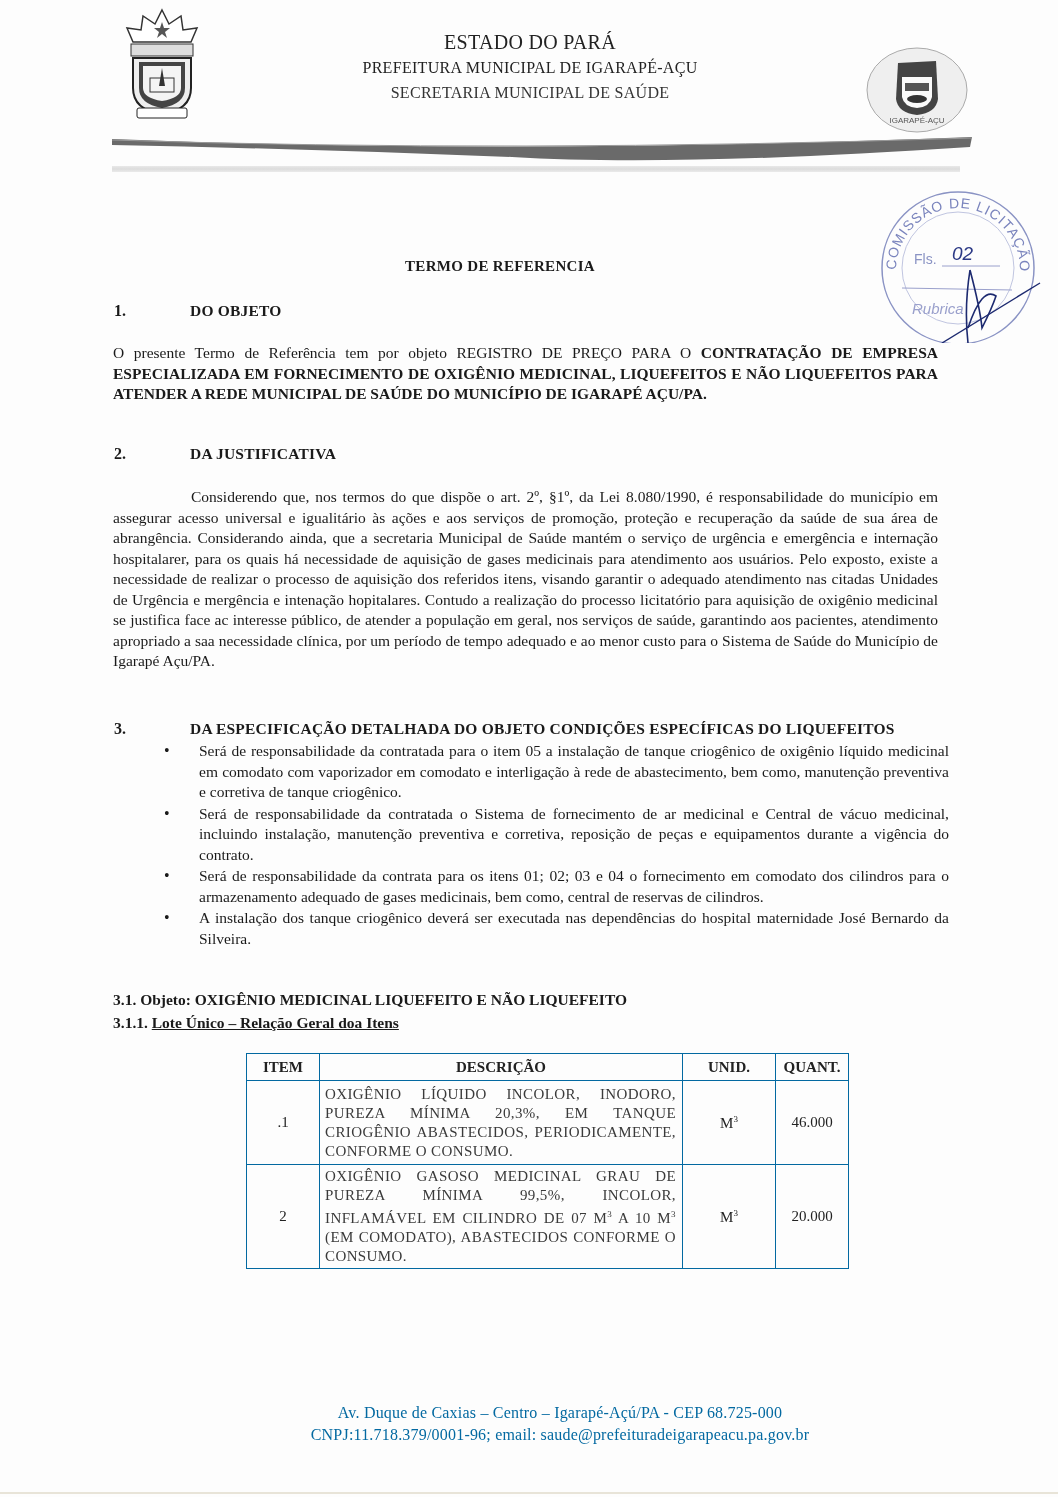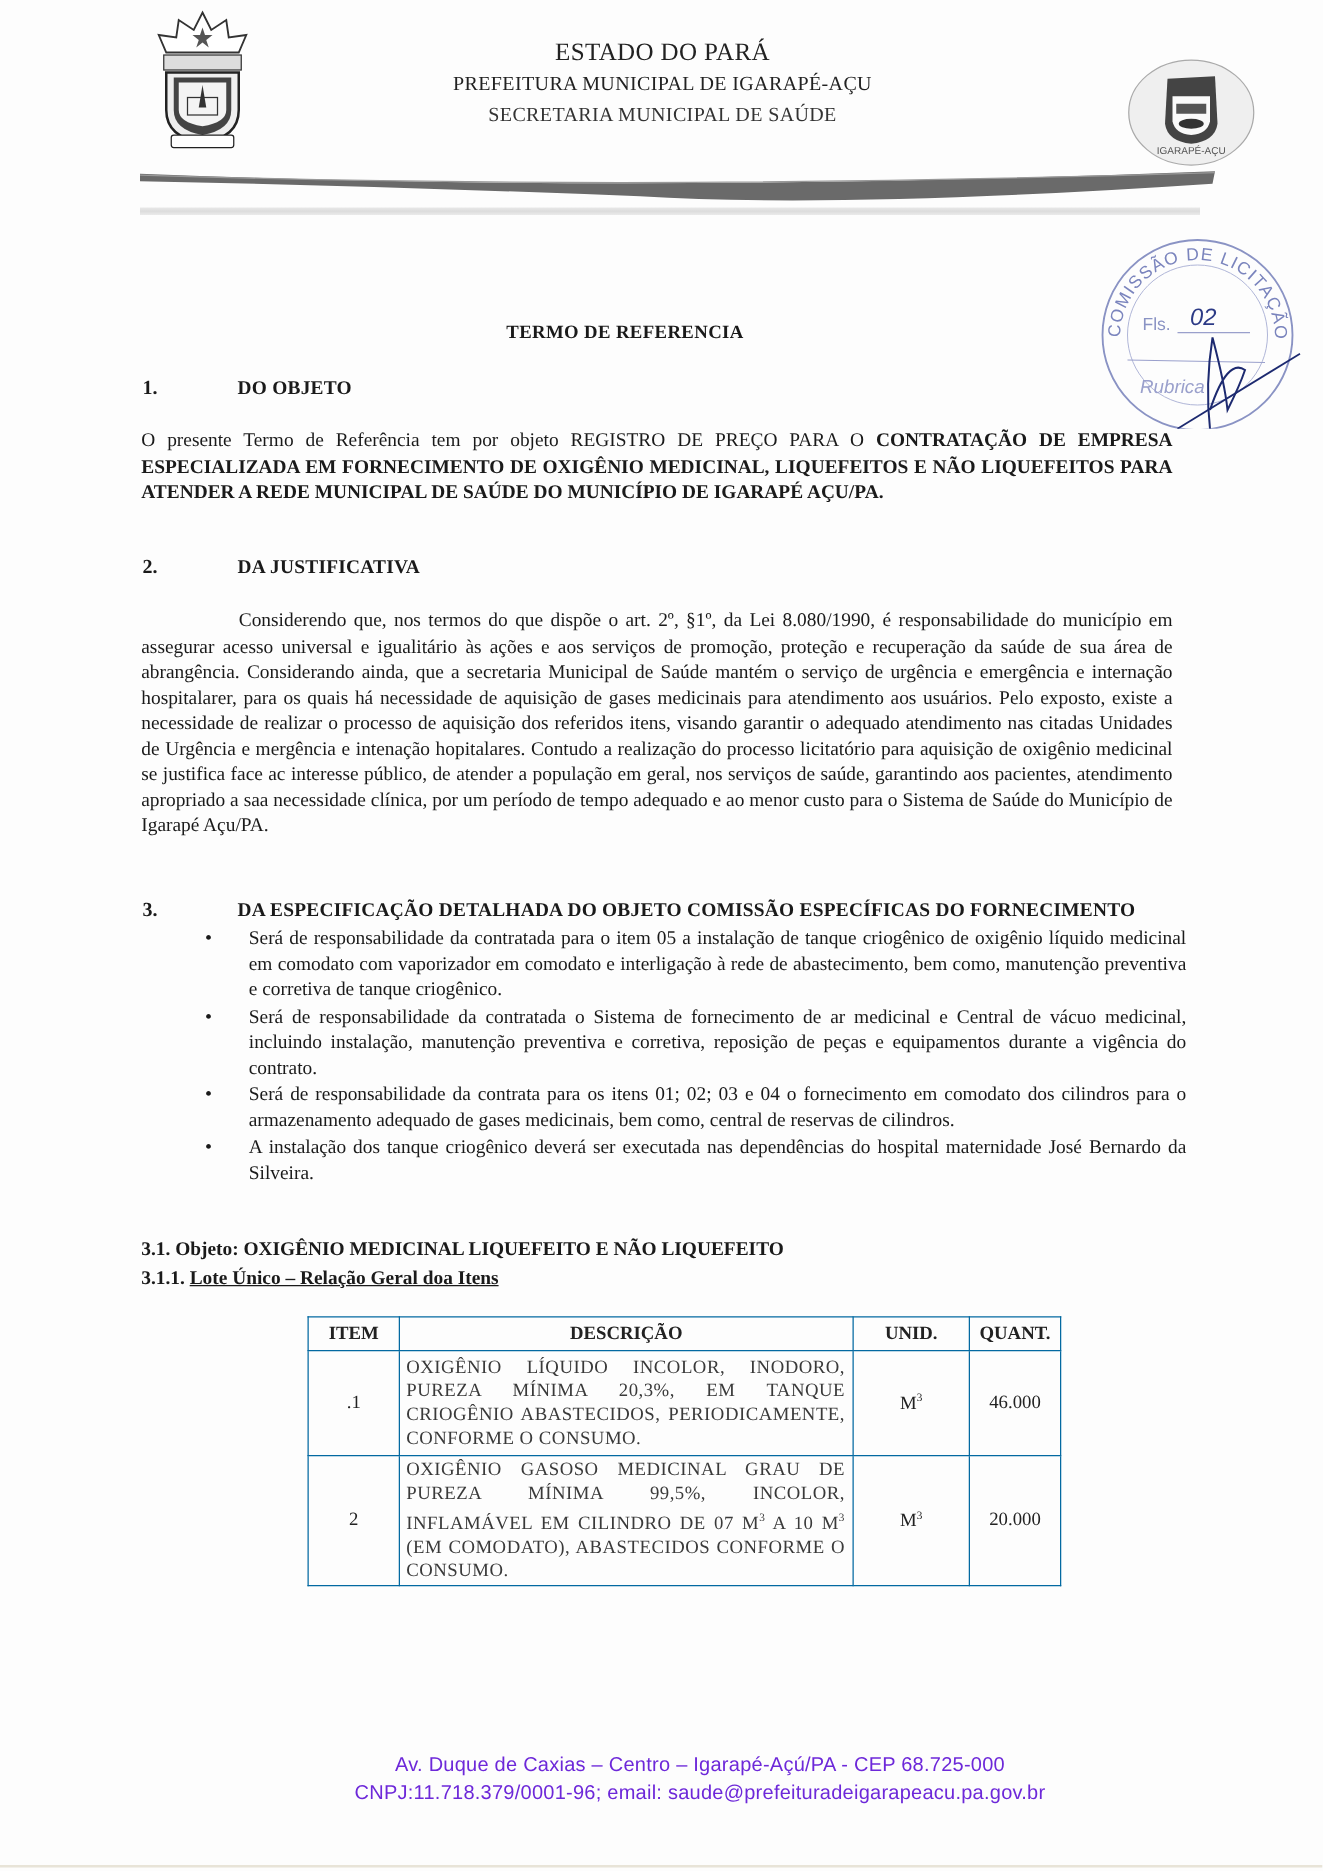--- a/index.html
+++ b/index.html
@@ -3,21 +3,21 @@
 <meta charset="utf-8">
 <style>
   html, body { margin:0; padding:0; }
   body {
     width:1058px; height:1497px; background:#fdfdfd; position:relative; overflow:hidden;
     font-family:"Liberation Serif", serif; color:#1a1a1a;
   }
   .abs { position:absolute; }
   
   .crest-left { left:123px; top:8px; width:78px; height:112px; }
-  .crest-right { left:900px; top:47px; width:106px; height:87px; }
+  .crest-right { left:864px; top:47px; width:106px; height:87px; }
   .header-text { left:260px; top:30px; width:540px; text-align:center; font-family:"Liberation Serif", serif; color:#222; }
   .header-text div { line-height:25px; letter-spacing:0.3px; }
   .h1 { font-size:20px; }
   .h2 { font-size:16px; }
   .h3 { font-size:16px; color:#333; }
   .swoosh { left:112px; top:133px; width:860px; height:34px; }
   .gray-line { left:112px; top:166px; width:848px; height:6px; background:linear-gradient(#e3e3e3,#d4d4d4,#e6e6e6); opacity:0.8; }
 
   
   .stamp { left:872px; top:178px; width:170px; height:165px; }
@@ -36,21 +36,21 @@
   .sub311 { left:113px; top:1014px; font-size:15.5px; font-weight:bold; }
   .sub311 .u { text-decoration:underline; }
 
   table.items { position:absolute; left:246px; top:1053px; width:603px; border-collapse:collapse; font-family:"Liberation Serif", serif; }
   table.items th, table.items td { border:1px solid #0369a1; font-size:15px; color:#222; }
   table.items th { height:24px; font-weight:bold; text-align:center; }
   table.items td.c { text-align:center; vertical-align:middle; }
   table.items td.desc { text-align:justify; padding:0 6px 0 5px; line-height:19px; letter-spacing:0.4px; color:#3a3a3a; }
   table.items sup { font-size:9px; }
 
-  .footer { left:200px; top:1402px; width:720px; text-align:center; font-family:Liberation Sans, sans-serif; font-size:16px; color:#6d28d9; line-height:22px; letter-spacing:0.2px; }
+  .footer { left:200px; top:1402px; width:720px; text-align:center; font-family:Liberation Serif, serif; font-size:16px; color:#0369a1; line-height:22px; letter-spacing:0.2px; }
   .bottom-line { left:0; top:1492px; width:1058px; height:2px; background:#e8e4d8; }
 </style>
 </head>
 <body>
 
 <div class="abs crest-left">
   <svg width="78" height="112" viewBox="0 0 78 112">
     <polygon points="39,2 46,16 58,8 60,22 74,20 68,34 10,34 4,20 18,22 20,8 32,16" fill="#fff" stroke="#333" stroke-width="1.5"></polygon>
     <polygon points="39,14 41,20 47,20 42,24 44,30 39,26 34,30 36,24 31,20 37,20" fill="#555"></polygon>
     <rect x="8" y="36" width="62" height="12" fill="#ddd" stroke="#333"></rect>
@@ -111,21 +111,21 @@
 <div class="abs sec-title" style="left:190px; top:302px;">DO OBJETO</div>
 <div class="abs para" style="left:113px; top:343px; width:825px;">
   <span>O presente Termo de Referência tem por objeto REGISTRO DE PREÇO PARA O </span><b>CONTRATAÇÃO DE EMPRESA ESPECIALIZADA EM FORNECIMENTO DE OXIGÊNIO MEDICINAL, LIQUEFEITOS E NÃO LIQUEFEITOS PARA ATENDER A REDE MUNICIPAL DE SAÚDE DO MUNICÍPIO DE IGARAPÉ AÇU/PA.</b>
 </div>
 
 <div class="abs sec-num" style="left:114px; top:445px;">2.</div>
 <div class="abs sec-title" style="left:190px; top:445px;">DA JUSTIFICATIVA</div>
 <div class="abs para" style="left:113px; top:487px; width:825px; text-indent:78px;">Considerendo que, nos termos do que dispõe o art. 2º, §1º, da Lei 8.080/1990, é responsabilidade do município em assegurar  acesso universal e igualitário às ações e aos serviços de promoção, proteção e recuperação da saúde de sua área de abrangência. Considerando ainda, que a secretaria Municipal de Saúde mantém o serviço de urgência e emergência e internação hospitalarer, para os quais há necessidade de aquisição de gases medicinais para atendimento aos usuários. Pelo exposto, existe a necessidade de realizar o processo de aquisição dos referidos itens, visando garantir o adequado atendimento nas citadas Unidades de Urgência e mergência e intenação hopitalares. Contudo a realização do processo licitatório para aquisição de oxigênio medicinal se justifica face ac interesse público, de atender a população em geral, nos serviços de saúde, garantindo aos pacientes, atendimento apropriado a saa necessidade clínica, por um período de tempo adequado e ao menor custo para o Sistema de Saúde do Município de Igarapé Açu/PA.</div>
 
 <div class="abs sec-num" style="left:114px; top:720px;">3.</div>
-<div class="abs sec-title" style="left:190px; top:720px;">DA ESPECIFICAÇÃO DETALHADA DO OBJETO COMISSÃO ESPECÍFICAS DO FORNECIMENTO</div>
+<div class="abs sec-title" style="left:190px; top:720px;">DA ESPECIFICAÇÃO DETALHADA DO OBJETO CONDIÇÕES ESPECÍFICAS DO LIQUEFEITOS</div>
 <ul class="abs bullets" style="left:154px; top:741px; width:795px;">
   <li>Será de responsabilidade da contratada para o item 05 a instalação de tanque criogênico de oxigênio líquido medicinal em comodato com vaporizador em comodato e interligação à rede de abastecimento, bem como, manutenção preventiva e corretiva de tanque criogênico.</li>
   <li>Será de responsabilidade da contratada o Sistema de fornecimento de ar medicinal e Central de vácuo medicinal, incluindo instalação, manutenção preventiva e corretiva, reposição de peças e equipamentos durante a vigência do contrato.</li>
   <li>Será de responsabilidade da contrata para os itens 01; 02; 03 e 04 o fornecimento em comodato dos cilindros para o armazenamento adequado de gases medicinais, bem como, central de reservas de cilindros.</li>
   <li>A instalação dos tanque criogênico deverá ser executada nas dependências do hospital maternidade José Bernardo da Silveira.</li>
 </ul>
 
 <div class="abs sub31">3.1. Objeto: OXIGÊNIO MEDICINAL LIQUEFEITO E NÃO LIQUEFEITO</div>
 <div class="abs sub311">
   <span>3.1.1. </span><span class="u">Lote Único – Relação Geral doa Itens</span>

